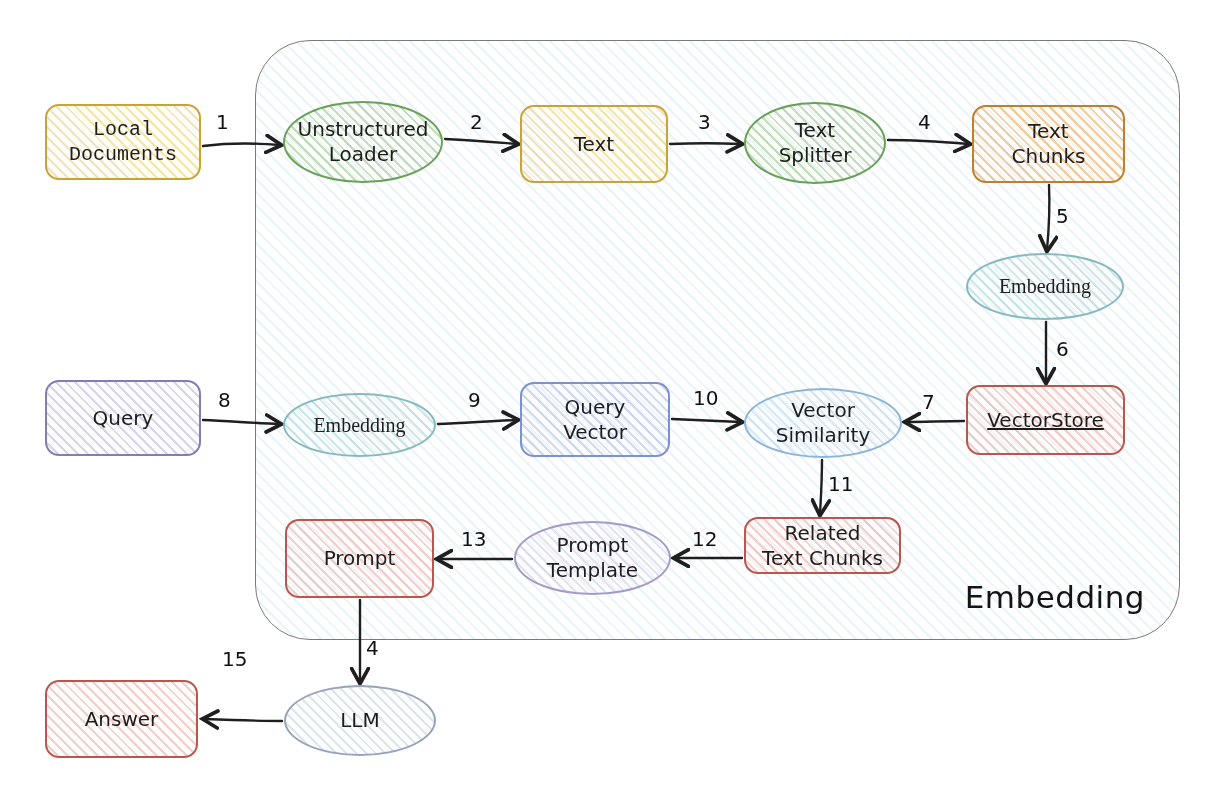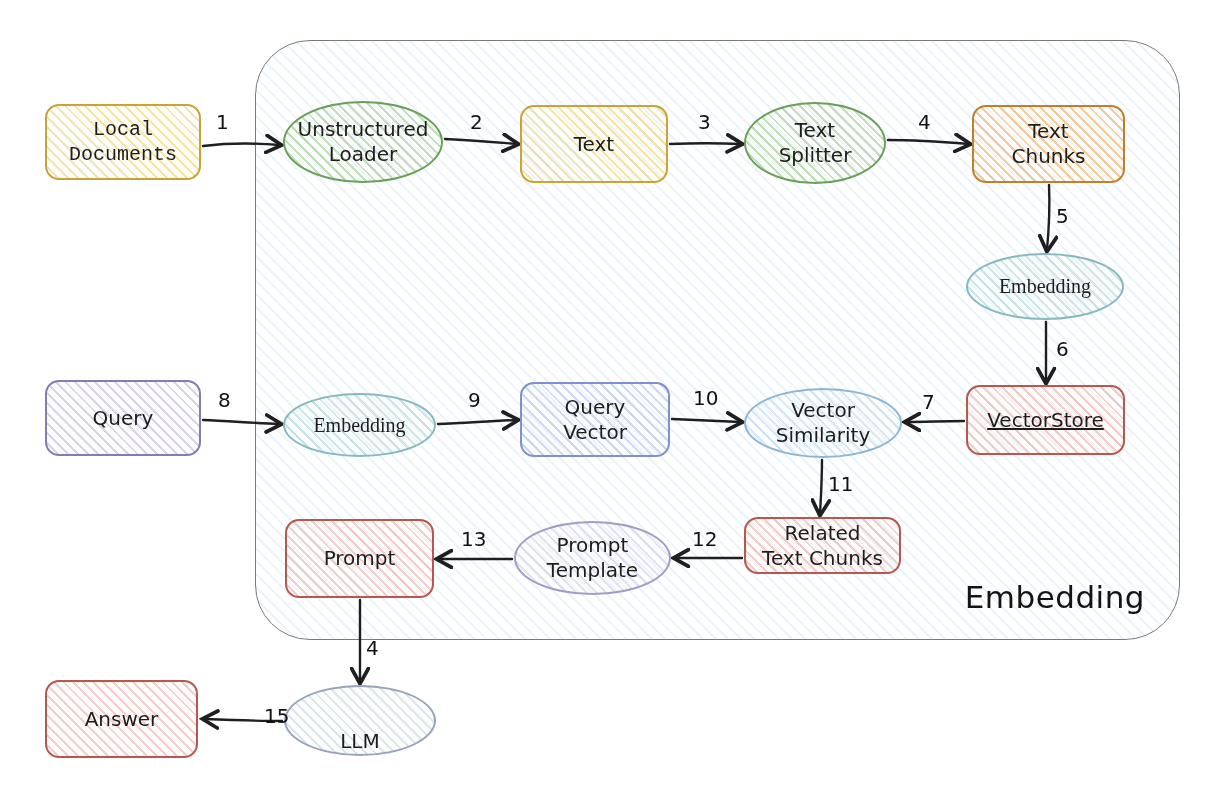--- a/index.html
+++ b/index.html
@@ -46,21 +46,21 @@
   .ellipse { border-radius: 50%; }
 
   .c-yellow  { border-color:#c9a338; background: repeating-linear-gradient(45deg, rgba(233,201,92,0.50) 0 2px, rgba(255,252,240,0.25) 2px 7px); }
   .c-green   { border-color:#69a05a; background: repeating-linear-gradient(45deg, rgba(140,190,120,0.50) 0 2px, rgba(246,253,244,0.25) 2px 7px); }
   .c-orange  { border-color:#c07f2d; background: repeating-linear-gradient(45deg, rgba(235,165,80,0.55) 0 2px, rgba(255,249,240,0.25) 2px 7px); }
   .c-teal    { border-color:#85b9c1; background: repeating-linear-gradient(45deg, rgba(165,210,215,0.55) 0 2px, rgba(245,252,253,0.25) 2px 7px); font-family: Liberation Serif, serif; }
   .c-red     { border-color:#b9574f; background: repeating-linear-gradient(45deg, rgba(230,150,140,0.45) 0 2px, rgba(255,246,245,0.25) 2px 7px); }
   .c-purple  { border-color:#837cb5; background: repeating-linear-gradient(45deg, rgba(170,160,210,0.45) 0 2px, rgba(249,248,255,0.25) 2px 7px); }
   .c-blue    { border-color:#7e90cf; background: repeating-linear-gradient(45deg, rgba(160,175,225,0.45) 0 2px, rgba(246,248,255,0.25) 2px 7px); }
   .c-lavender{ border-color:#a29cc6; background: repeating-linear-gradient(45deg, rgba(190,185,220,0.40) 0 2px, rgba(250,250,255,0.25) 2px 7px); }
-  .c-grayblue{ border-color:#96a3ba; background: repeating-linear-gradient(45deg, rgba(175,190,210,0.40) 0 2px, rgba(249,251,253,0.25) 2px 7px); align-items: flex-end; }
+  .c-grayblue{ border-color:#96a3ba; background: repeating-linear-gradient(45deg, rgba(175,190,210,0.40) 0 2px, rgba(249,251,253,0.25) 2px 7px); }
   .c-skyblue { border-color:#8cb6d6; background: repeating-linear-gradient(45deg, rgba(170,205,235,0.45) 0 2px, rgba(246,251,255,0.25) 2px 7px); }
 
   
   .edges { position: absolute; inset: 0; pointer-events: none; }
   .edges path.arrow { fill: none; stroke: #1f1f1f; stroke-width: 2.4; stroke-linecap: round; }
 
   .edge-label {
     position: absolute;
     font-size: 20px;
     color: #111;
@@ -170,16 +170,16 @@
   <div class="edge-label" style="left:1056px;top:204px;">5</div>
   <div class="edge-label" style="left:1056px;top:337px;">6</div>
   <div class="edge-label" style="left:922px;top:390px;">7</div>
   <div class="edge-label" style="left:218px;top:388px;">8</div>
   <div class="edge-label" style="left:468px;top:388px;">9</div>
   <div class="edge-label" style="left:685px;top:386px;margin-left:8px;">10</div>
   <div class="edge-label" style="left:828px;top:472px;text-align:center;">11</div>
   <div class="edge-label" style="left:692px;top:527px;text-align:center;">12</div>
   <div class="edge-label" style="left:461px;top:527px;">13</div>
   <div class="edge-label" style="left:366px;top:636px;">4</div>
-  <div class="edge-label" style="left:222px;top:704px;margin-left:42px;">15</div>
+  <div class="edge-label" style="left:222px;top:647px;">15</div>
 
 
 </div>
 
 </body></html>

